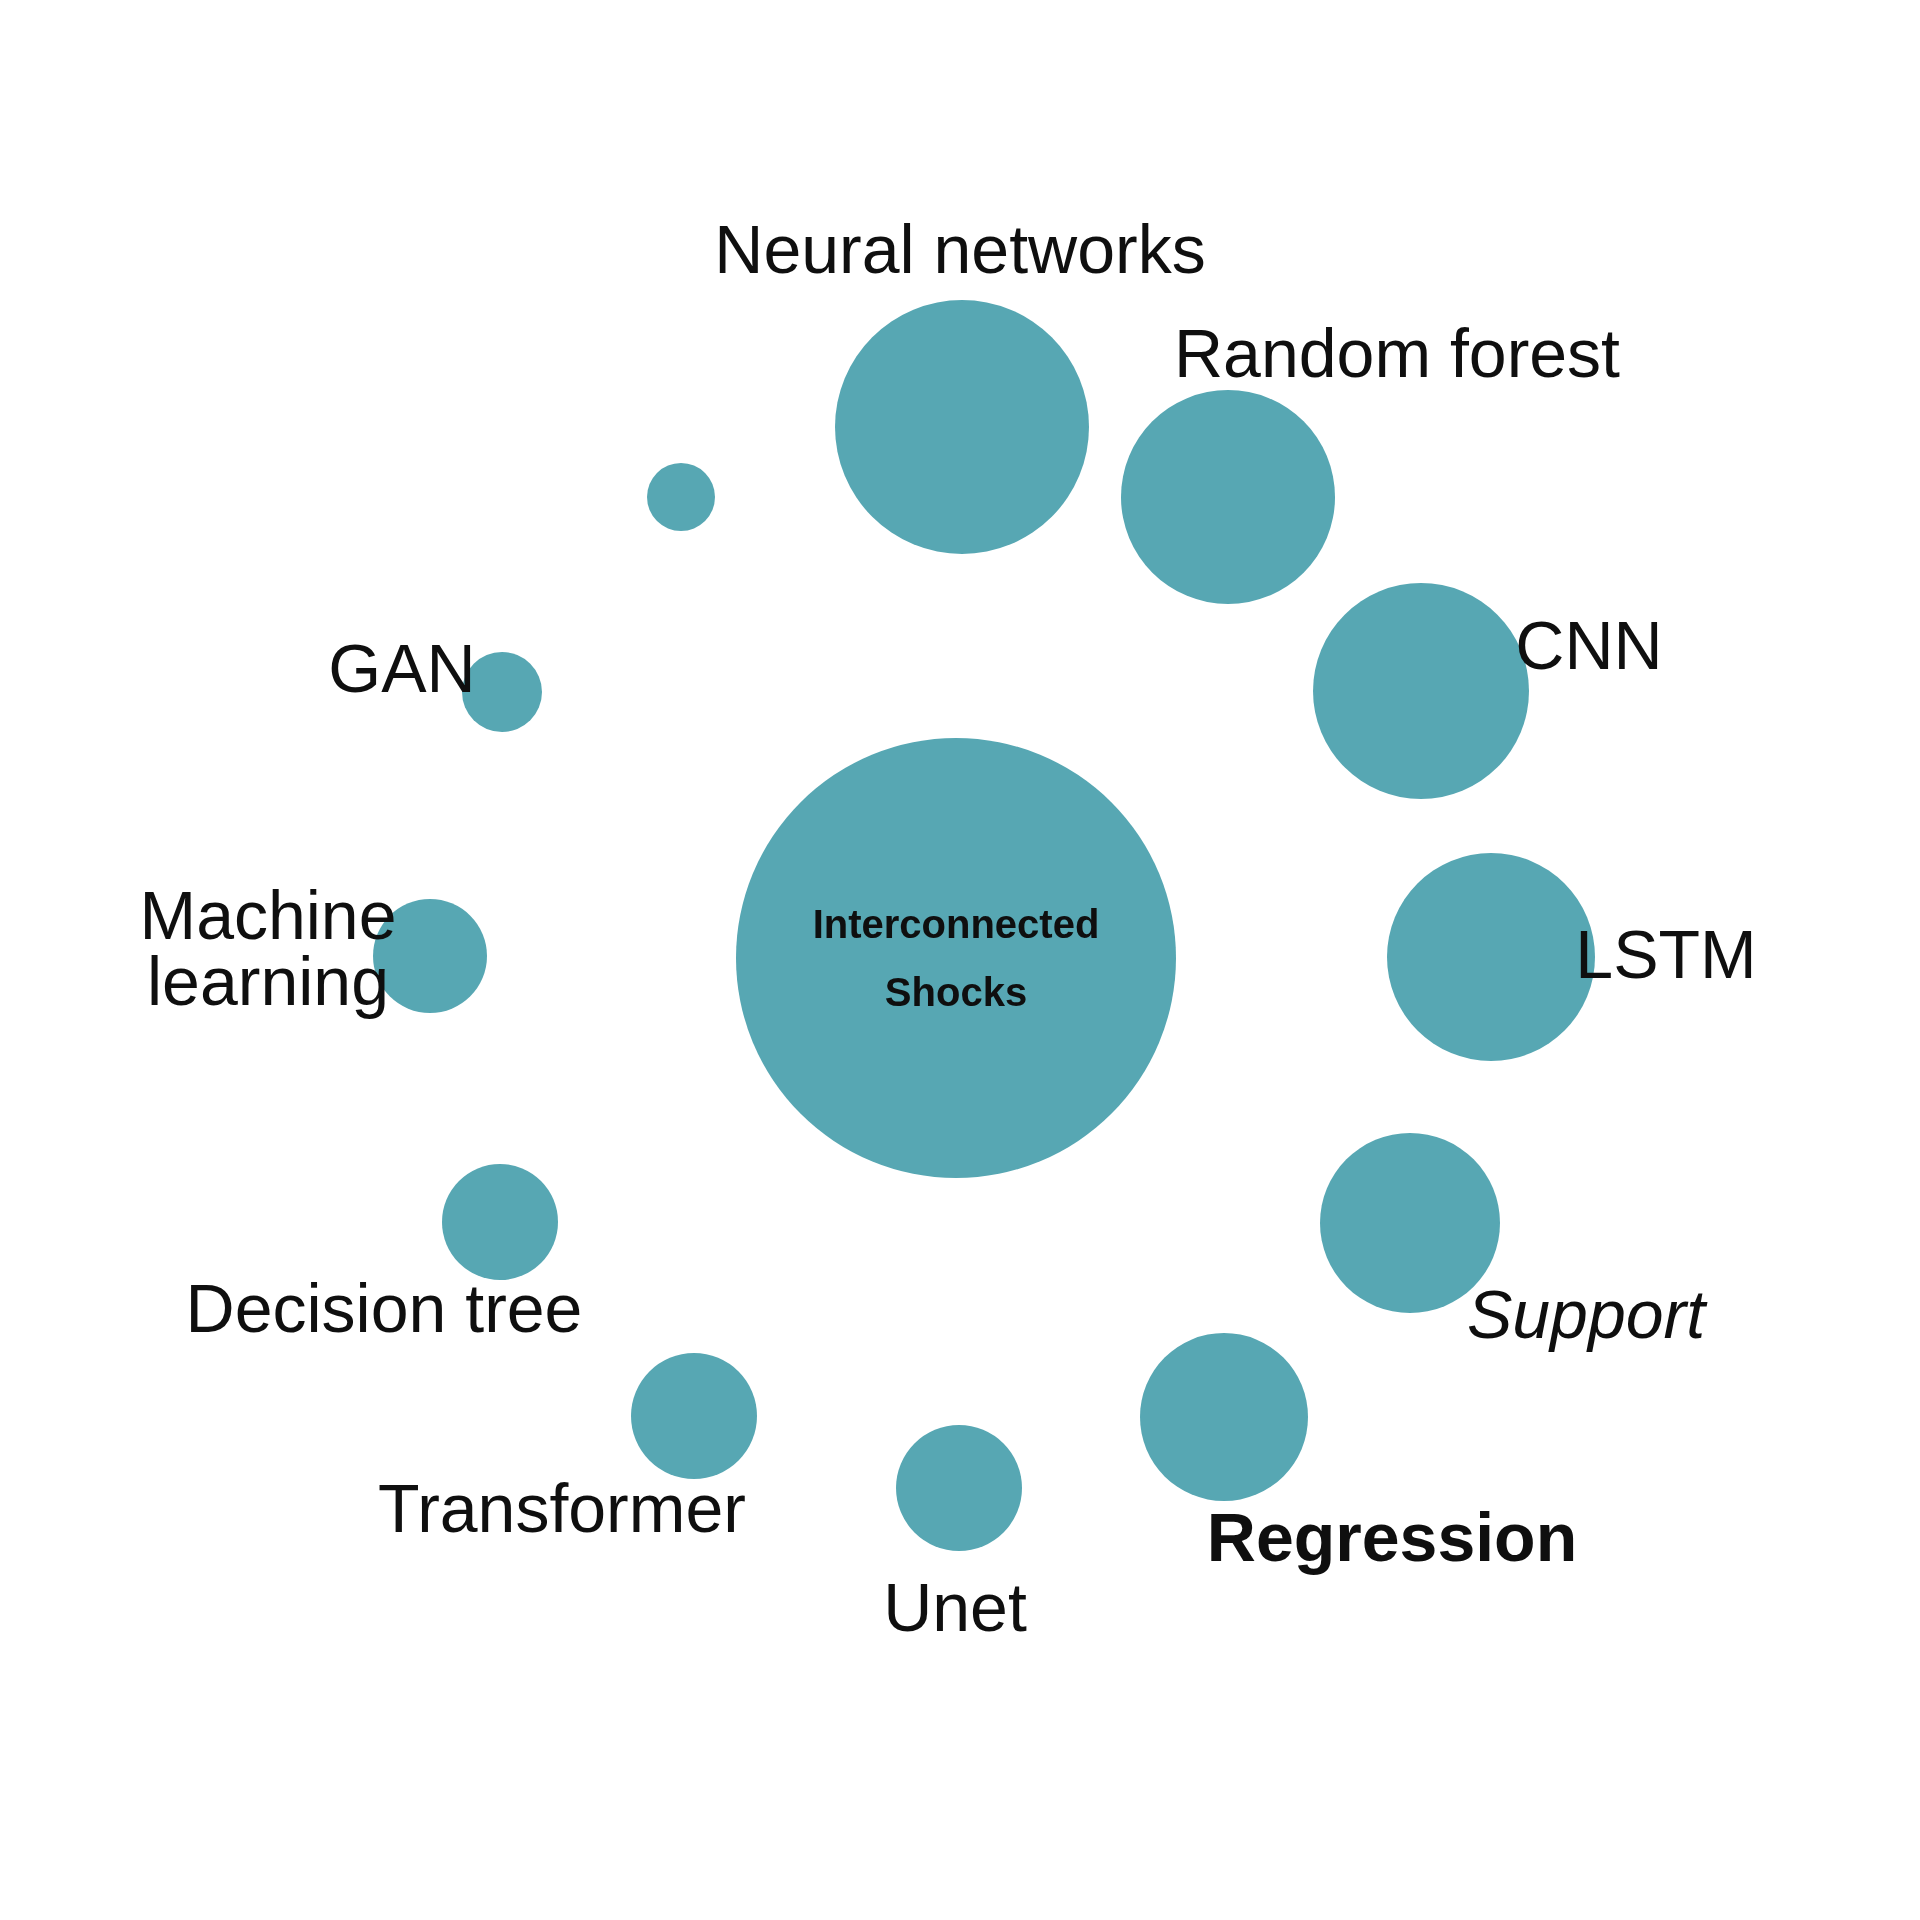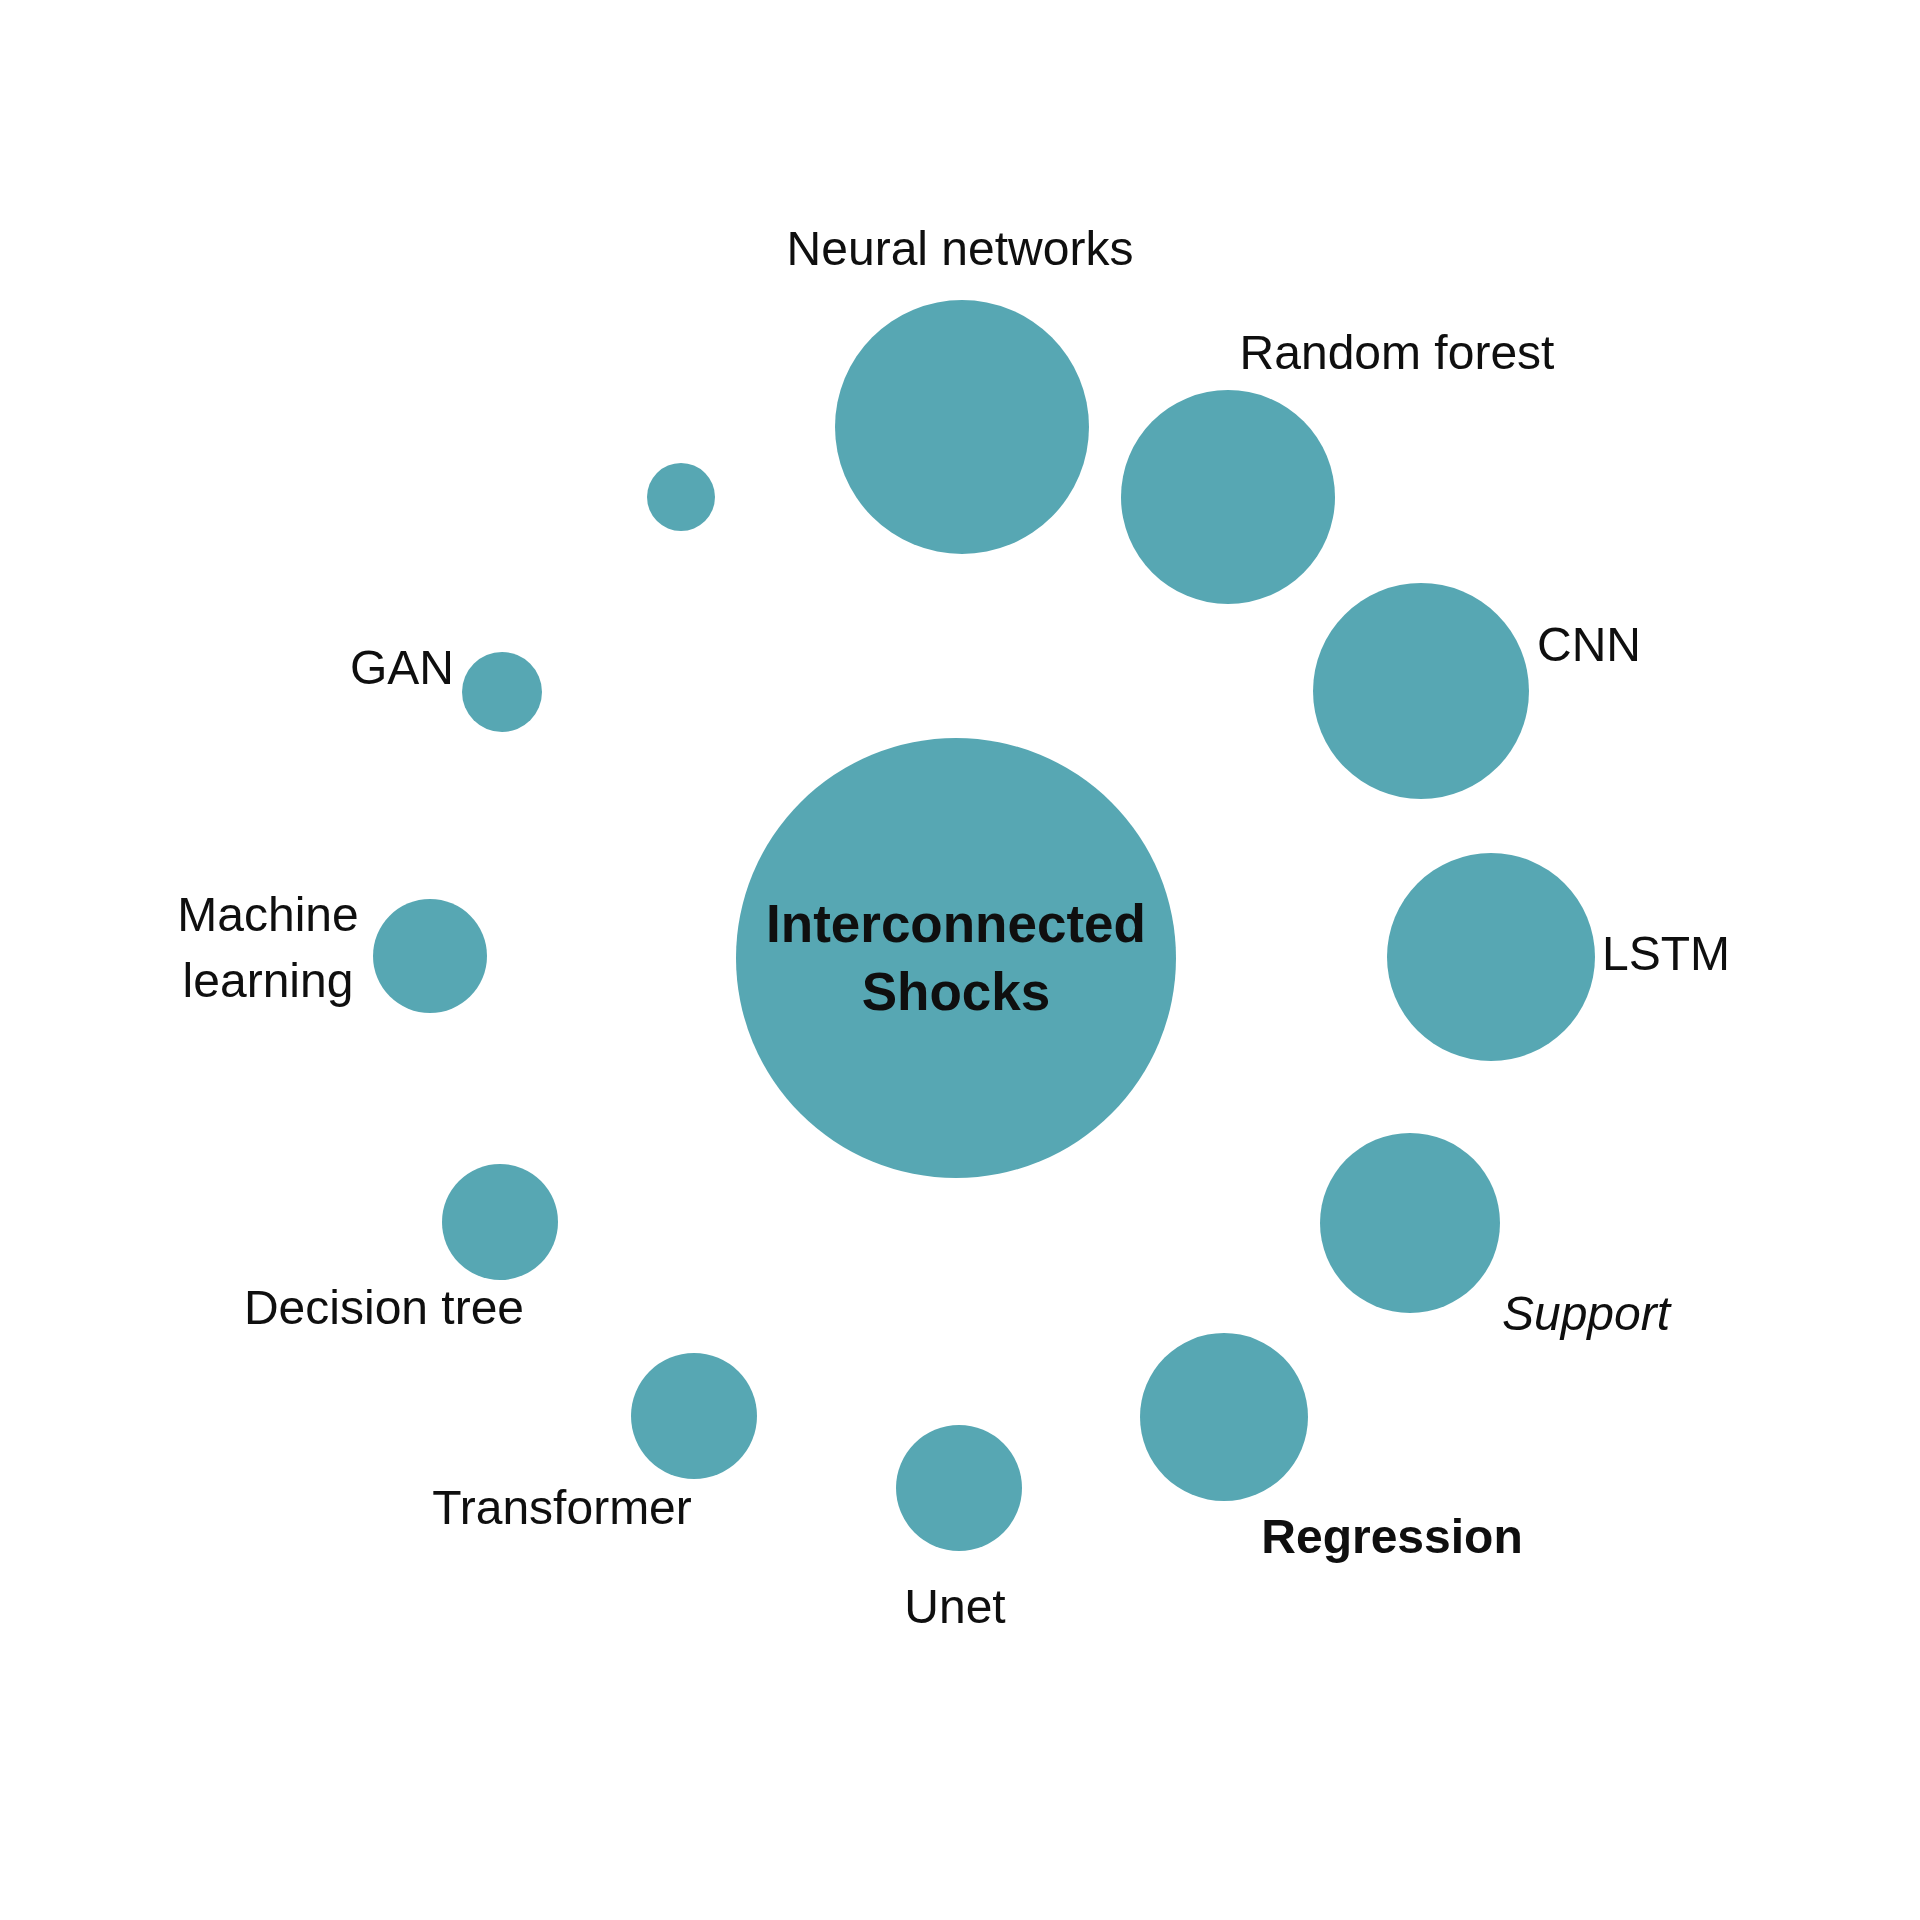--- a/index.html
+++ b/index.html
@@ -10,33 +10,33 @@
     overflow:hidden;
     font-family:"Liberation Sans", sans-serif;
   }
   .bubble{
     position:absolute;
     border-radius:50%;
   }
   .node-label{
     position:absolute;
     transform:translate(-50%,-50%);
-    font-size:48px;
+    font-size:68px;
     line-height:66px;
     text-align:center;
     white-space:nowrap;
   }
   .center-label{
     position:absolute;
     inset:0;
     display:flex;
     flex-direction:column;
     align-items:center;
     justify-content:center;
-    font-size:53px;
+    font-size:40px;
     line-height:68px;
     font-weight:bold;
     text-align:center;
   }
 </style>
 </head>
 <body>
 
 <div class="canvas" id="canvas" style="background: rgb(255, 255, 255); color: rgb(15, 15, 15);">
   <div class="bubble" id="center-bubble" style="left: 736px; top: 738px; width: 440px; height: 440px; background: rgb(87, 167, 179);">

